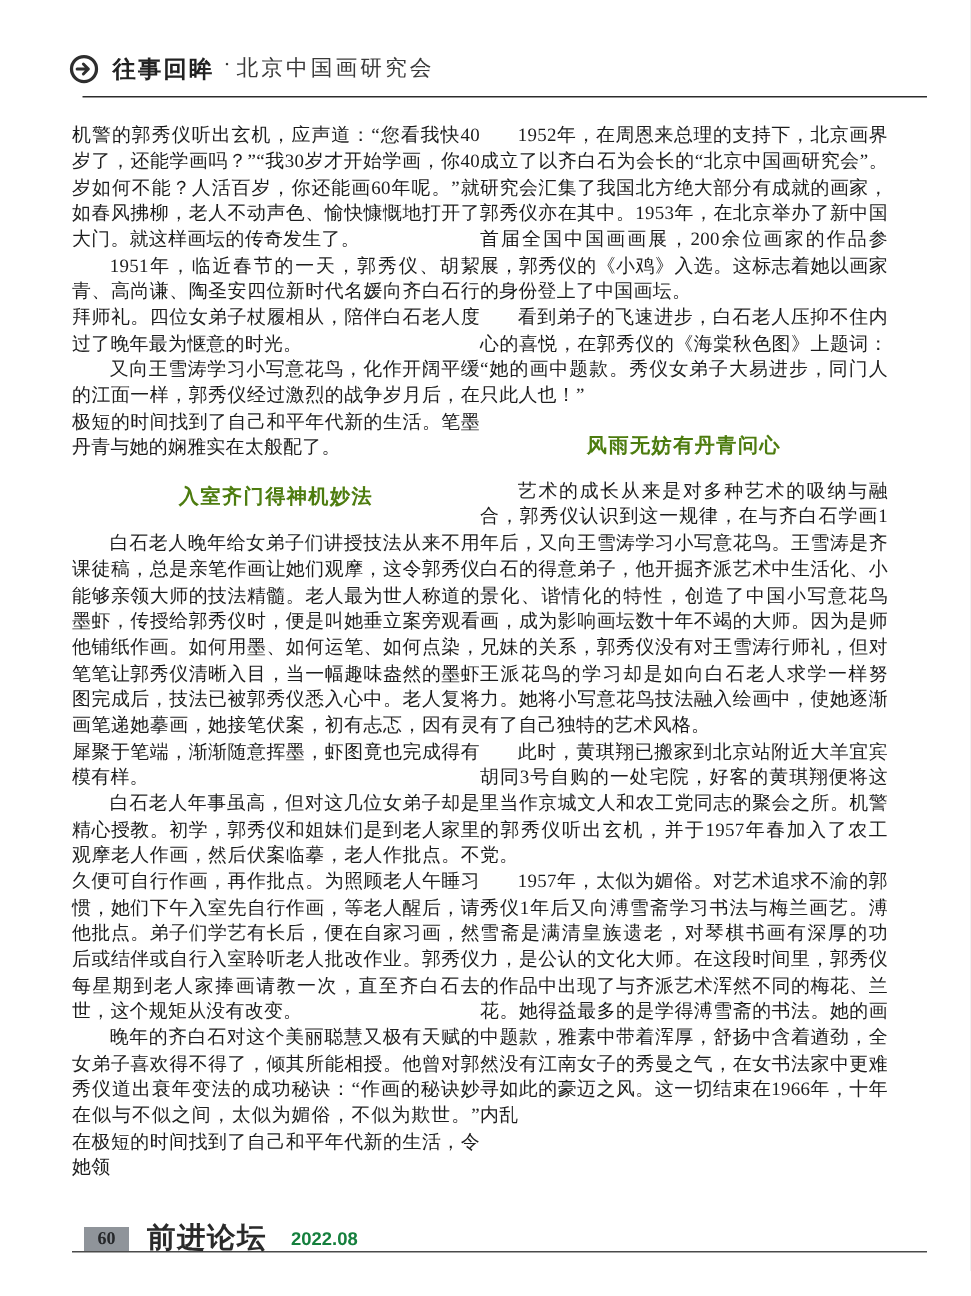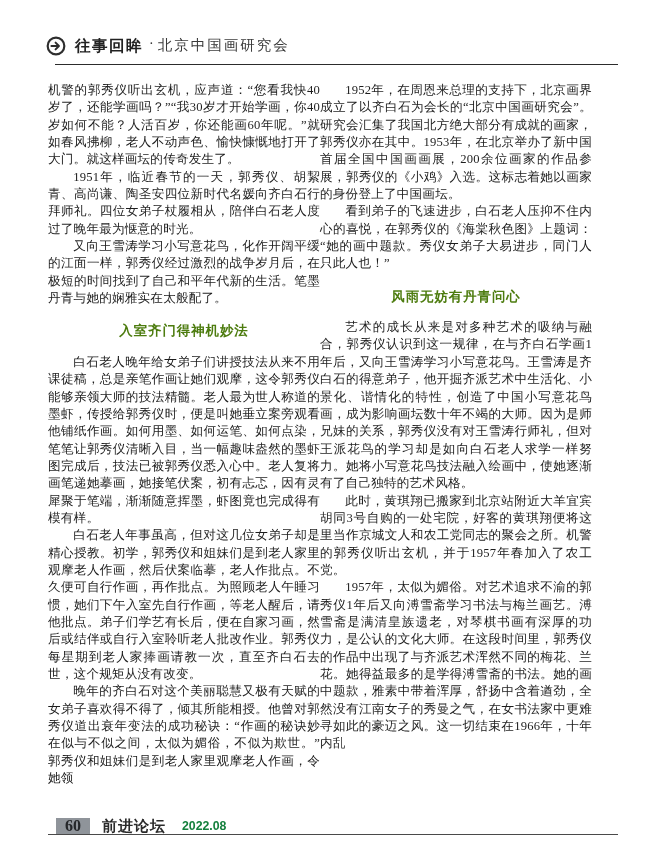--- a/index.html
+++ b/index.html
@@ -64,29 +64,29 @@
   .footer{
     position:absolute;left:48px;right:29px;bottom:29px;
     height:18px;
     border-bottom:1.5px solid #4a4a4a;
     display:flex;align-items:flex-end;
   }
   .page-num-box{
     background:#8f949a;
     color:#25272a;
     font-weight:bold;
-    font-size:16px;
+    font-size:12px;
     line-height:15px;
     padding:0 9px 1px 9px;
     margin-left:8px;
     font-family:"Liberation Serif","DejaVu Serif",serif;
     margin-top:16px;
   }
   .journal-name{
-    font-weight:bold;font-size:15px;color:#2a2a2a;
+    font-weight:bold;font-size:19px;color:#2a2a2a;
     margin-left:12px;letter-spacing:1px;line-height:16px;
   }
   .issue{
     font-weight:bold;font-size:12.3px;color:#15803d;
     margin-left:16px;line-height:16px;
     font-family:"Liberation Sans","DejaVu Sans",sans-serif;
   }
 </style>
 </head>
 <body>
@@ -107,21 +107,21 @@
   <div class="header-rule"></div>
 
   <div class="main">
     <div class="col">
       <p class="continuation">机警的郭秀仪听出玄机，应声道：“您看我快40岁了，还能学画吗？”“我30岁才开始学画，你40岁如何不能？人活百岁，你还能画60年呢。”就如春风拂柳，老人不动声色、愉快慷慨地打开了大门。就这样画坛的传奇发生了。</p>
       <p>1951年，临近春节的一天，郭秀仪、胡絜青、高尚谦、陶圣安四位新时代名媛向齐白石行拜师礼。四位女弟子杖履相从，陪伴白石老人度过了晚年最为惬意的时光。</p>
       <p>又向王雪涛学习小写意花鸟，化作开阔平缓的江面一样，郭秀仪经过激烈的战争岁月后，在极短的时间找到了自己和平年代新的生活。笔墨丹青与她的娴雅实在太般配了。</p>
       <h3>入室齐门得神机妙法</h3>
       <p>白石老人晚年给女弟子们讲授技法从来不用课徒稿，总是亲笔作画让她们观摩，这令郭秀仪能够亲领大师的技法精髓。老人最为世人称道的墨虾，传授给郭秀仪时，便是叫她垂立案旁观看他铺纸作画。如何用墨、如何运笔、如何点染，笔笔让郭秀仪清晰入目，当一幅趣味盎然的墨虾图完成后，技法已被郭秀仪悉入心中。老人复将画笔递她摹画，她接笔伏案，初有忐忑，因有灵犀聚于笔端，渐渐随意挥墨，虾图竟也完成得有模有样。</p>
       <p>白石老人年事虽高，但对这几位女弟子却是精心授教。初学，郭秀仪和姐妹们是到老人家里观摩老人作画，然后伏案临摹，老人作批点。不久便可自行作画，再作批点。为照顾老人午睡习惯，她们下午入室先自行作画，等老人醒后，请他批点。弟子们学艺有长后，便在自家习画，然后或结伴或自行入室聆听老人批改作业。郭秀仪每星期到老人家捧画请教一次，直至齐白石去世，这个规矩从没有改变。</p>
-      <p>晚年的齐白石对这个美丽聪慧又极有天赋的女弟子喜欢得不得了，倾其所能相授。他曾对郭秀仪道出衰年变法的成功秘诀：“作画的秘诀妙在似与不似之间，太似为媚俗，不似为欺世。”郭秀仪和姐妹们是到老人家里观摩老人作画，令她领</p>
+      <p>晚年的齐白石对这个美丽聪慧又极有天赋的女弟子喜欢得不得了，倾其所能相授。他曾对郭秀仪道出衰年变法的成功秘诀：“作画的秘诀妙在似与不似之间，太似为媚俗，不似为欺世。”在极短的时间找到了自己和平年代新的生活，令她领</p>
     </div>
     <div class="col">
       <p>1952年，在周恩来总理的支持下，北京画界成立了以齐白石为会长的“北京中国画研究会”。研究会汇集了我国北方绝大部分有成就的画家，郭秀仪亦在其中。1953年，在北京举办了新中国首届全国中国画画展，200余位画家的作品参展，郭秀仪的《小鸡》入选。这标志着她以画家的身份登上了中国画坛。</p>
       <p>看到弟子的飞速进步，白石老人压抑不住内心的喜悦，在郭秀仪的《海棠秋色图》上题词：“她的画中题款。秀仪女弟子大易进步，同门人只此人也！”</p>
       <h3>风雨无妨有丹青问心</h3>
       <p>艺术的成长从来是对多种艺术的吸纳与融合，郭秀仪认识到这一规律，在与齐白石学画1年后，又向王雪涛学习小写意花鸟。王雪涛是齐白石的得意弟子，他开掘齐派艺术中生活化、小景化、谐情化的特性，创造了中国小写意花鸟画，成为影响画坛数十年不竭的大师。因为是师兄妹的关系，郭秀仪没有对王雪涛行师礼，但对王派花鸟的学习却是如向白石老人求学一样努力。她将小写意花鸟技法融入绘画中，使她逐渐有了自己独特的艺术风格。</p>
       <p>此时，黄琪翔已搬家到北京站附近大羊宜宾胡同3号自购的一处宅院，好客的黄琪翔便将这里当作京城文人和农工党同志的聚会之所。机警的郭秀仪听出玄机，并于1957年春加入了农工党。</p>
       <p>1957年，太似为媚俗。对艺术追求不渝的郭秀仪1年后又向溥雪斋学习书法与梅兰画艺。溥雪斋是满清皇族遗老，对琴棋书画有深厚的功力，是公认的文化大师。在这段时间里，郭秀仪的作品中出现了与齐派艺术浑然不同的梅花、兰花。她得益最多的是学得溥雪斋的书法。她的画中题款，雅素中带着浑厚，舒扬中含着遒劲，全然没有江南女子的秀曼之气，在女书法家中更难寻如此的豪迈之风。这一切结束在1966年，十年内乱</p>
     </div>
   </div>

